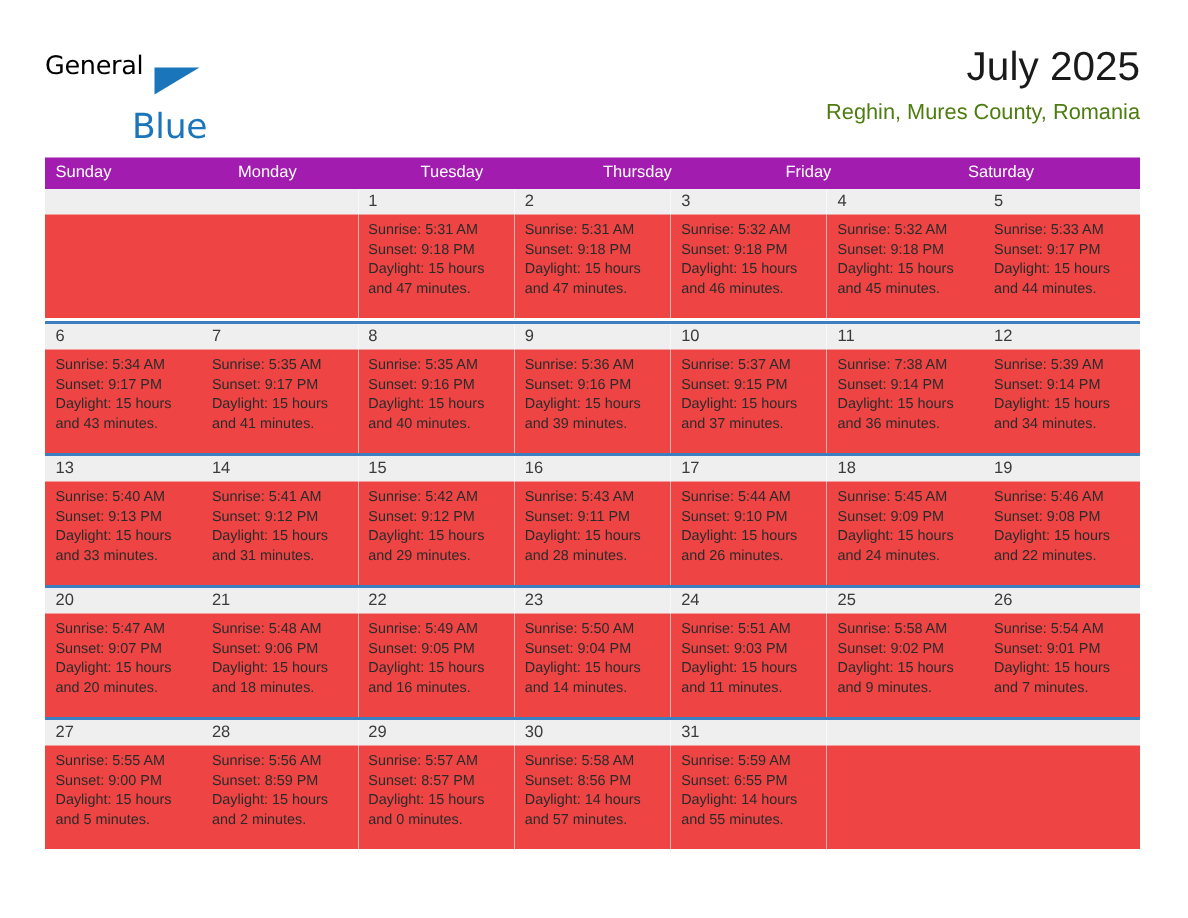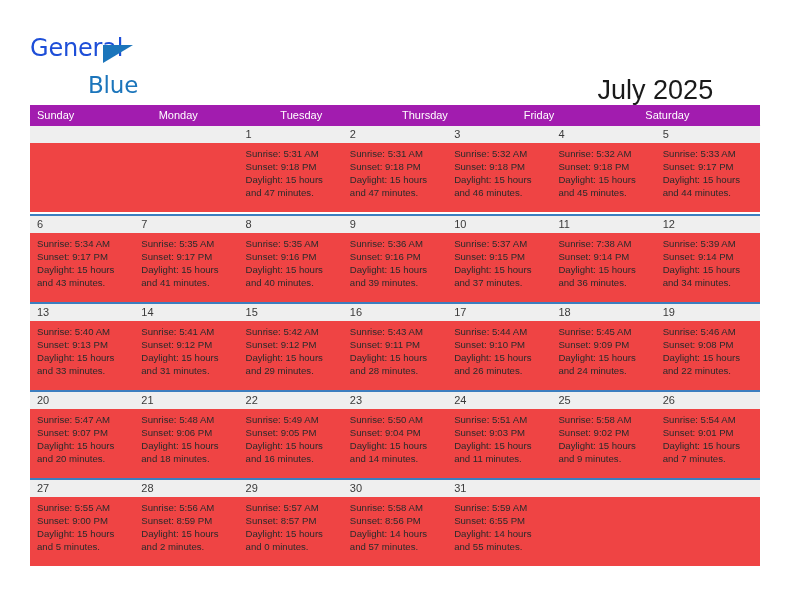--- a/index.html
+++ b/index.html
@@ -37,23 +37,23 @@
     position: absolute;
     left: 0;
     top: 6px;
     width: 200px;
     height: 52px;
   }
   .logo-general {
     position: absolute;
     left: 0;
     top: 0;
-    font-size: 24px;
+    font-size: 17px;
     letter-spacing: -0.2px;
-    color: #1d4ed8;
+    color: #000000;
     font-family: "DejaVu Sans", sans-serif;
     font-weight: 400;
   }
   .logo-blue {
     position: absolute;
     left: 58px;
     top: 38px;
     font-size: 23px;
     letter-spacing: -0.2px;
     color: #1b75bb;
@@ -67,22 +67,21 @@
     width: 0;
     height: 0;
     border-left: 30px solid #1b75bb;
     border-bottom: 18px solid transparent;
   }
 
   .title-block {
     position: absolute;
     right: 0;
     top: 0;
-    text-align: center;
-    margin-top: 46px;
+    text-align: right;
   }
   .cal-title {
     font-size: 27px;
     font-weight: 400;
     color: #1a1a1a;
     line-height: 32px;
     font-family: "Liberation Sans", sans-serif;
     white-space: nowrap;
   }
   .cal-subtitle {

